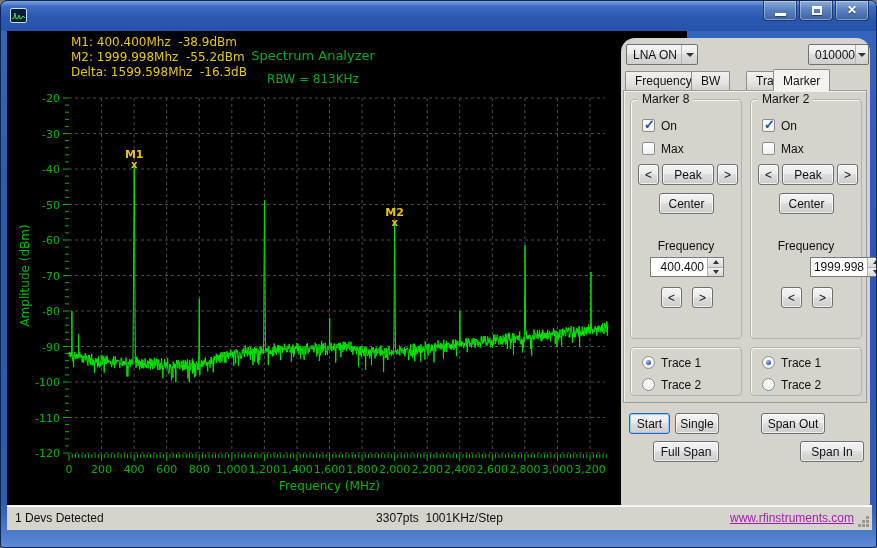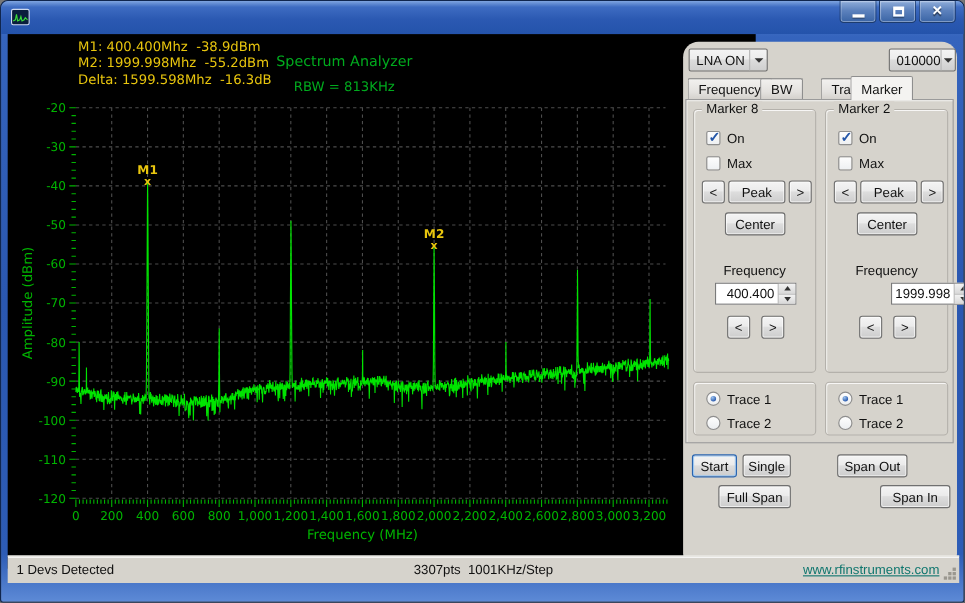--- a/index.html
+++ b/index.html
@@ -75,21 +75,21 @@
     display:flex;align-items:center;justify-content:center;}
   .spin .sbtn:last-child{border-bottom:none;}
   .tri-up{width:0;height:0;border-left:3px solid transparent;border-right:3px solid transparent;border-bottom:4px solid #333;}
   .tri-dn{width:0;height:0;border-left:3px solid transparent;border-right:3px solid transparent;border-top:4px solid #333;}
   .freq-label{position:absolute;width:100%;text-align:center;font-size:12px;}
   
   .statusbar{position:absolute;left:6px;top:504px;width:865px;height:25px;background:#d6d3cc;
     border-top:1px solid #f4f3f0;box-shadow:inset 0 1px 0 #fff;font-size:12px;color:#111;}
   .sb-left{position:absolute;left:8px;top:5px;}
   .sb-center{position:absolute;left:0;width:100%;text-align:center;top:5px;white-space:pre;}
-  .sb-link{position:absolute;right:18px;top:5px;color:#0f766e;text-decoration:underline;cursor:pointer;}
+  .sb-link{position:absolute;right:18px;top:5px;color:#a21caf;text-decoration:underline;cursor:pointer;}
   .grip{position:absolute;right:2px;bottom:2px;}
 </style>
 </head>
 <body>
 
 <div class="window">
 
   <div class="titlebar">
     <div class="app-icon">
       <svg width="15" height="13" viewBox="0 0 15 13">

